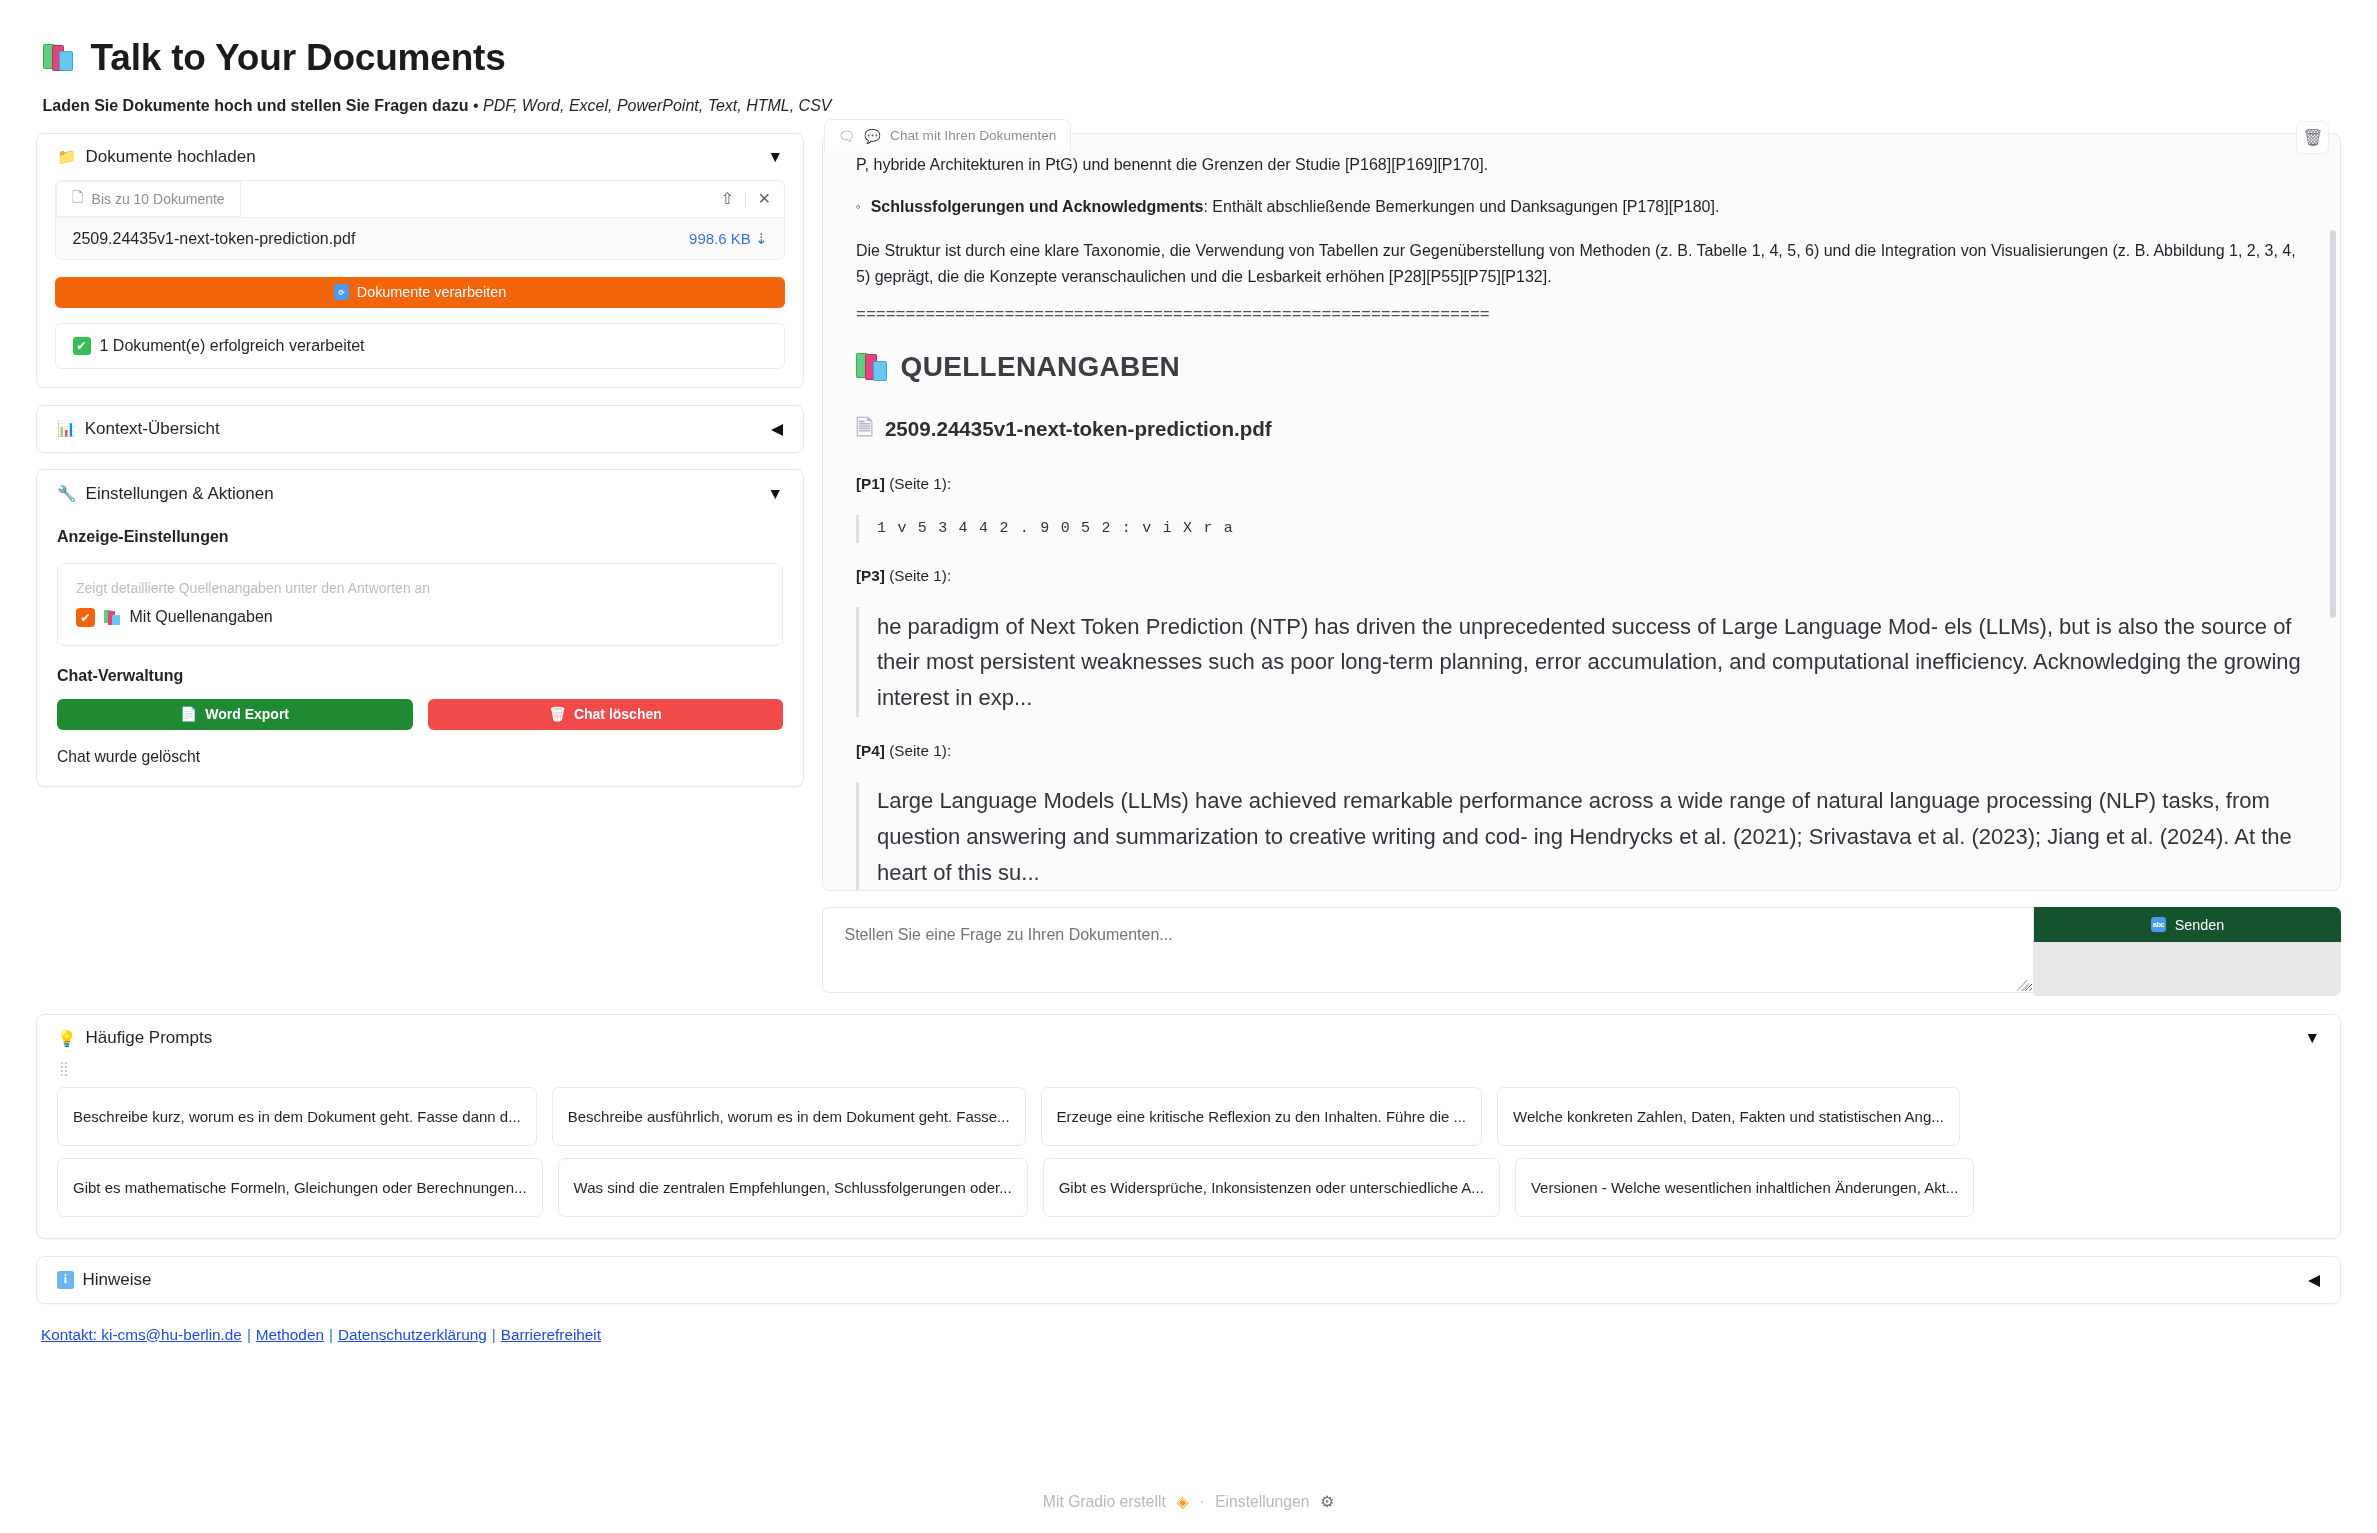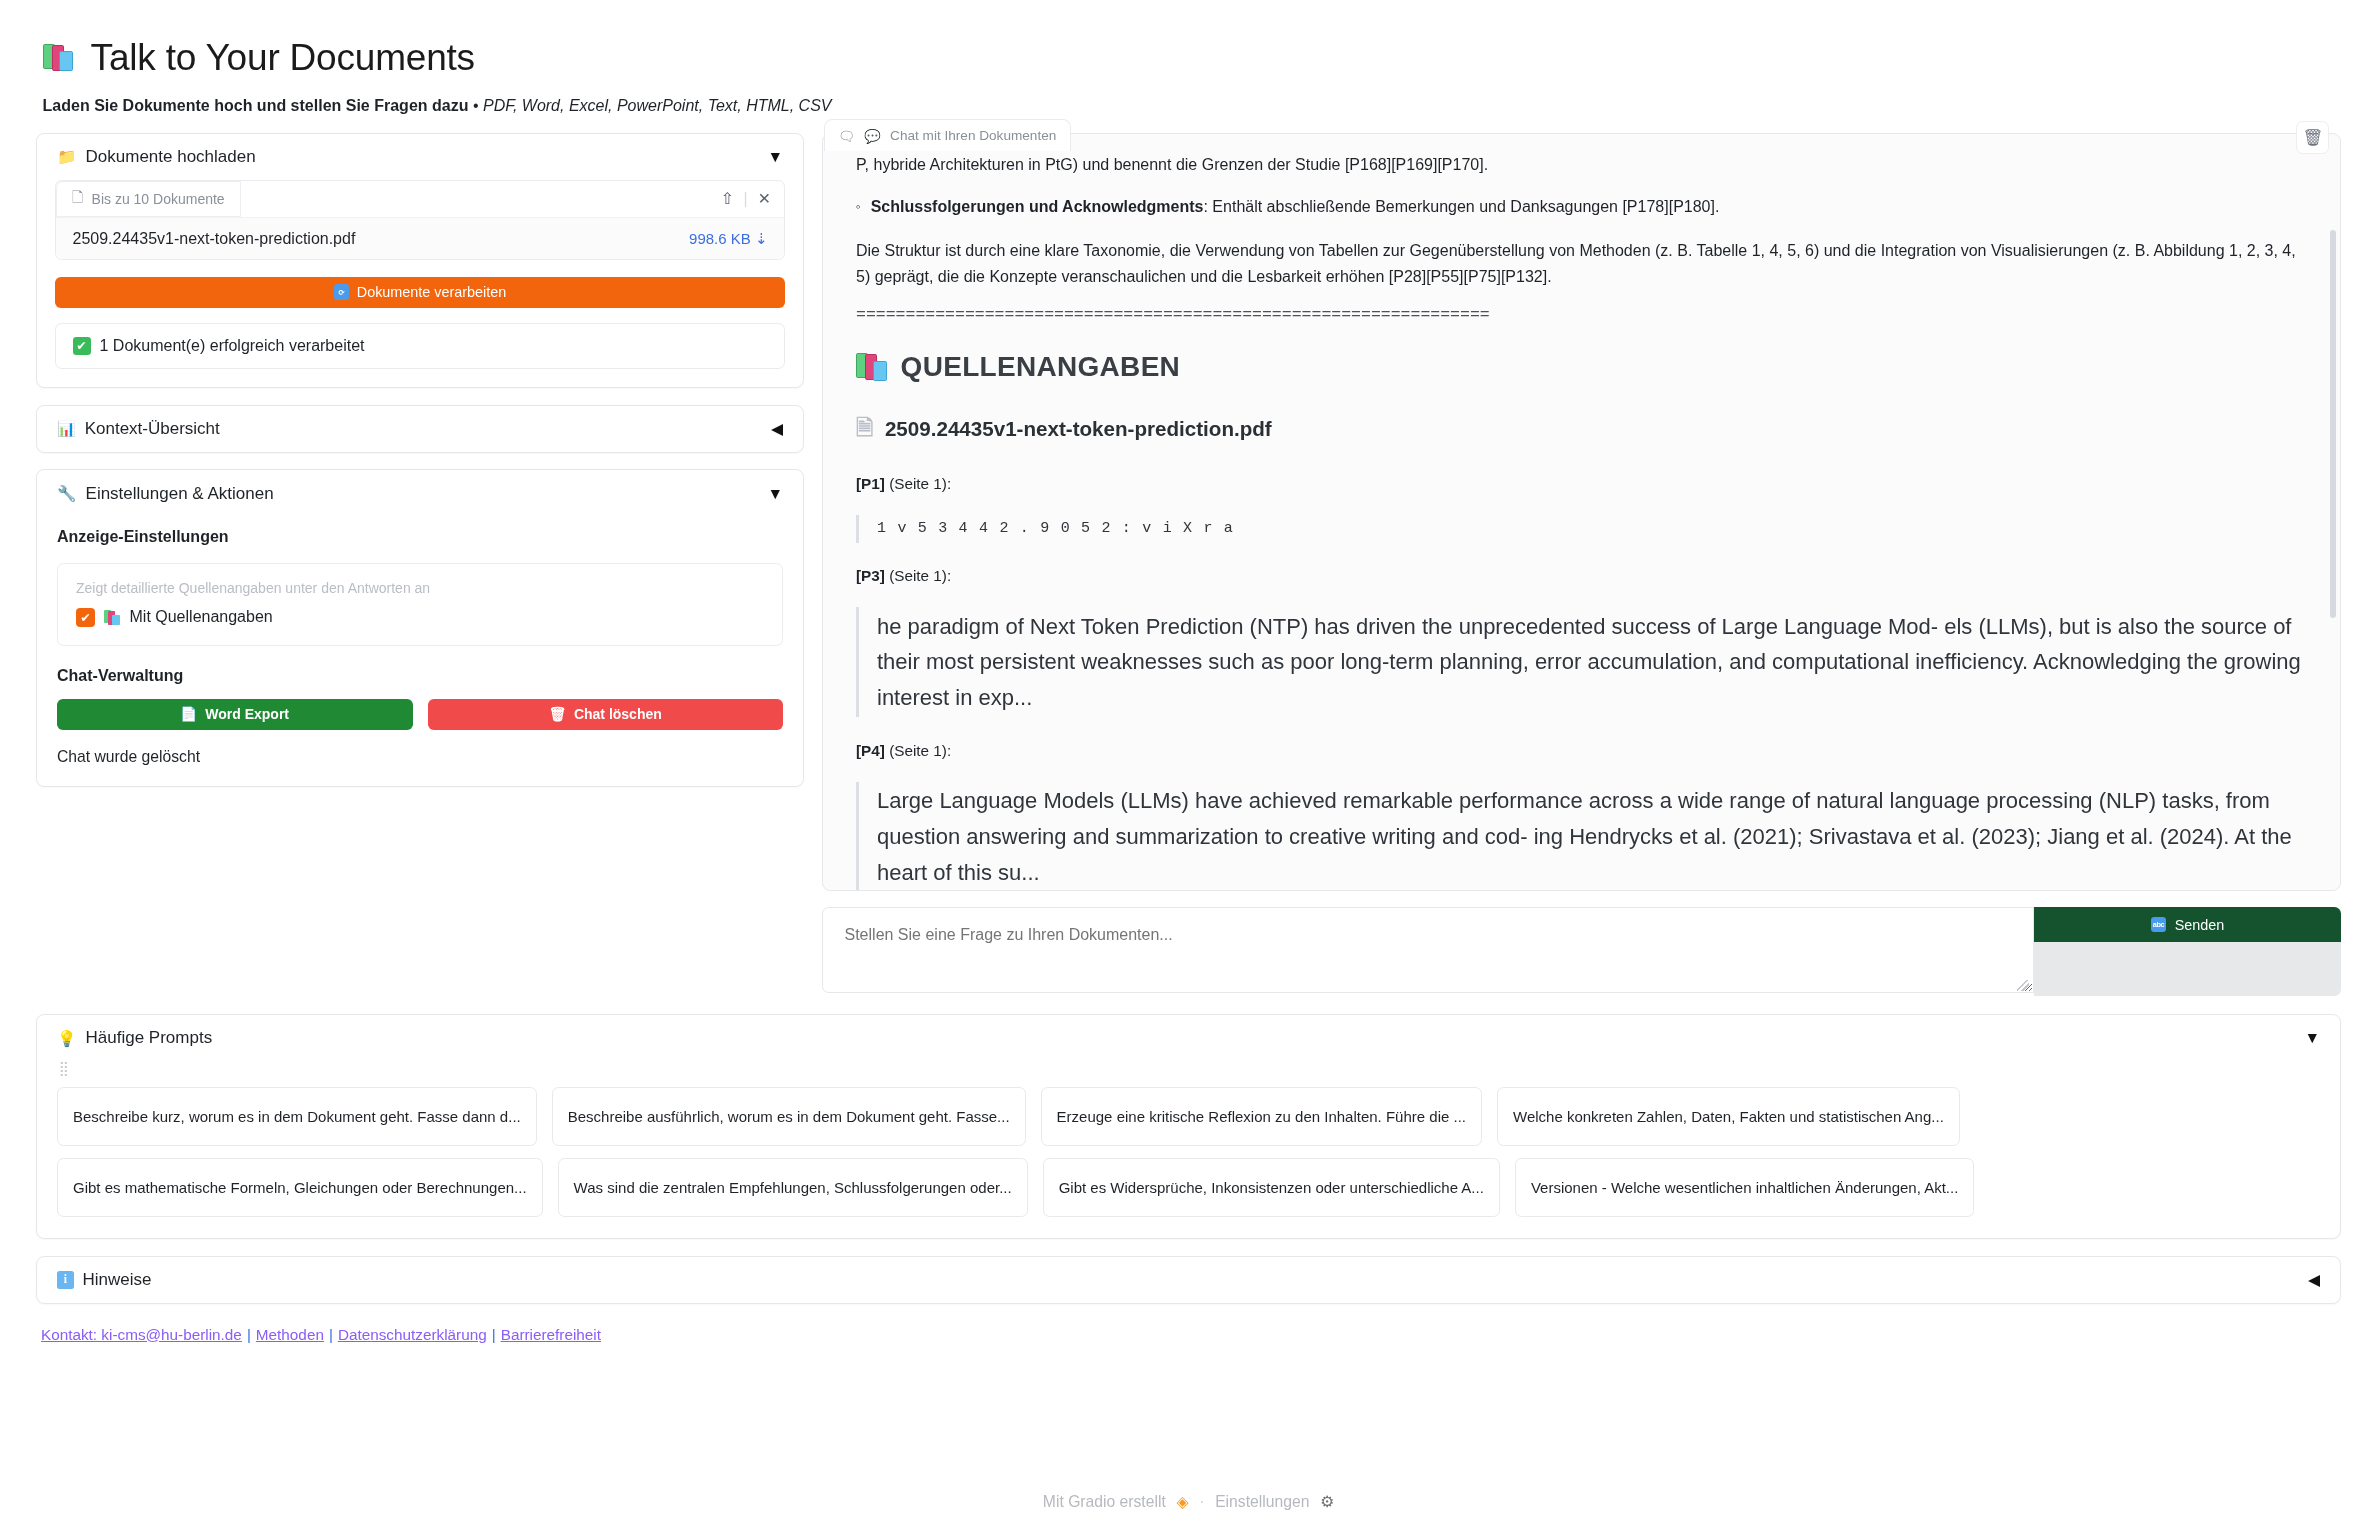--- a/index.html
+++ b/index.html
@@ -11,21 +11,21 @@
     font-family: "Liberation Sans", "DejaVu Sans", sans-serif;
     color: #1f2328;
     overflow: hidden;
     position: relative;
   }
   .page { padding: 25px 36px 0 36px; width:100%; height:100%; position:relative; }
 
   
   .app-title {
     display:flex; align-items:center; gap:15px;
-    font-size: 37px; font-weight: 400; letter-spacing:-0.2px;
+    font-size: 37px; font-weight: 700; letter-spacing:-0.2px;
     color:#1b1b1b; margin: 11.6px 0 0 6.6px;
   }
   .books-icon { display:inline-block; position:relative; width:33px; height:31px; flex:none; }
   .books-icon i { position:absolute; display:block; border-radius:1.7px; }
   .books-icon .b1 { width:12.4px; height:25px; background:#5fcf80; left:0;  top:1.7px; border:0.8px solid #3ea863;}
   .books-icon .b2 { width:12.4px; height:26.4px; background:#e0457b; left:9px; top:2.5px; border:0.8px solid #bb2f60;}
   .books-icon .b3 { width:14px; height:20px; background:#67c7f2; left:16.5px; top:9px; border:0.8px solid #3ca5d6; transform: rotate(0deg);}
   .subtitle {
     font-size: 16px; margin: 18px 0 0 6.6px; color:#1f2328;
   }
@@ -201,21 +201,21 @@
   .chips { display:flex; flex-wrap:wrap; gap:11.6px 15px; }
   .chip {
     border:0.8px solid #e7e9ec; border-radius:6.6px; background:#fff;
     padding: 20px 15px; font-size:15px; color:#1f2328; cursor:pointer;
     white-space:nowrap; font-family:inherit;
   }
 
   
   .hinweise { margin-top:18px; }
   .links { margin: 21.5px 0 0 5px; font-size:15.3px; color:#3b6fe0; }
-  .links a { color:#8b5cf6; text-decoration:underline; }
+  .links a { color:#1d4ed8; text-decoration:underline; }
   .links .bar { color:#3b6fe0; margin:0 5px; }
 
   .gradio-footer {
     position:absolute; left:0; right:0; bottom:23px;
     display:flex; align-items:center; justify-content:center; gap:10.7px;
     font-size:15.7px; color:#b6b9be;
   }
   .gradio-footer .mid { color:#c9ccd1; }
   .gradio-mark { color:#f59b22; font-size:15.7px; }
   .gear { color:#6b7077; font-size:15.7px; }

